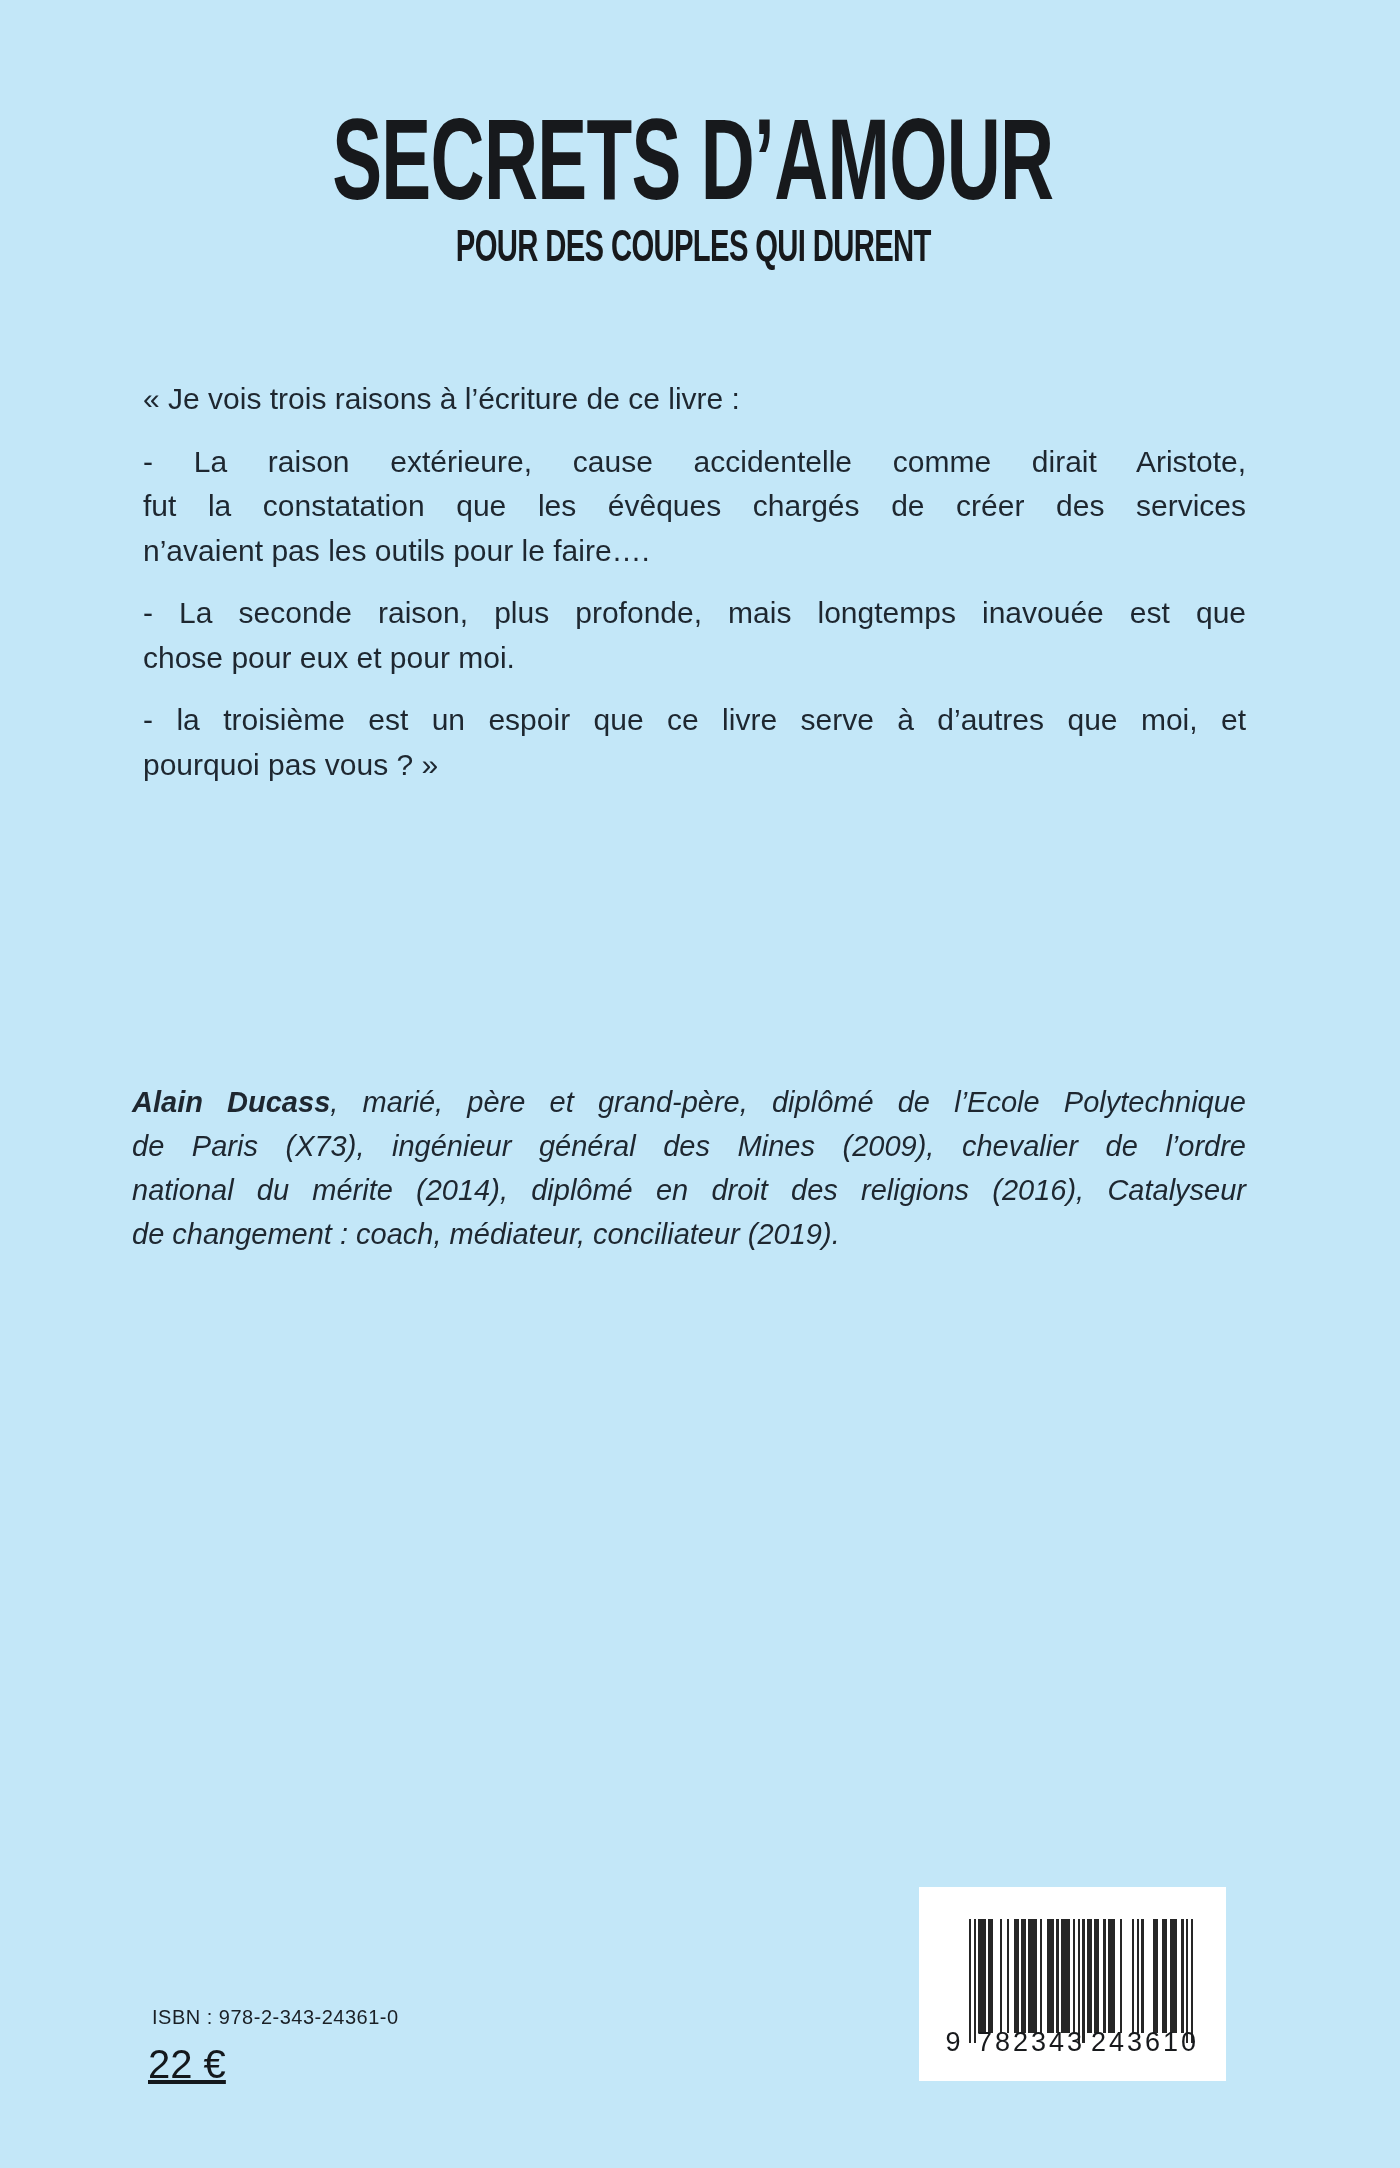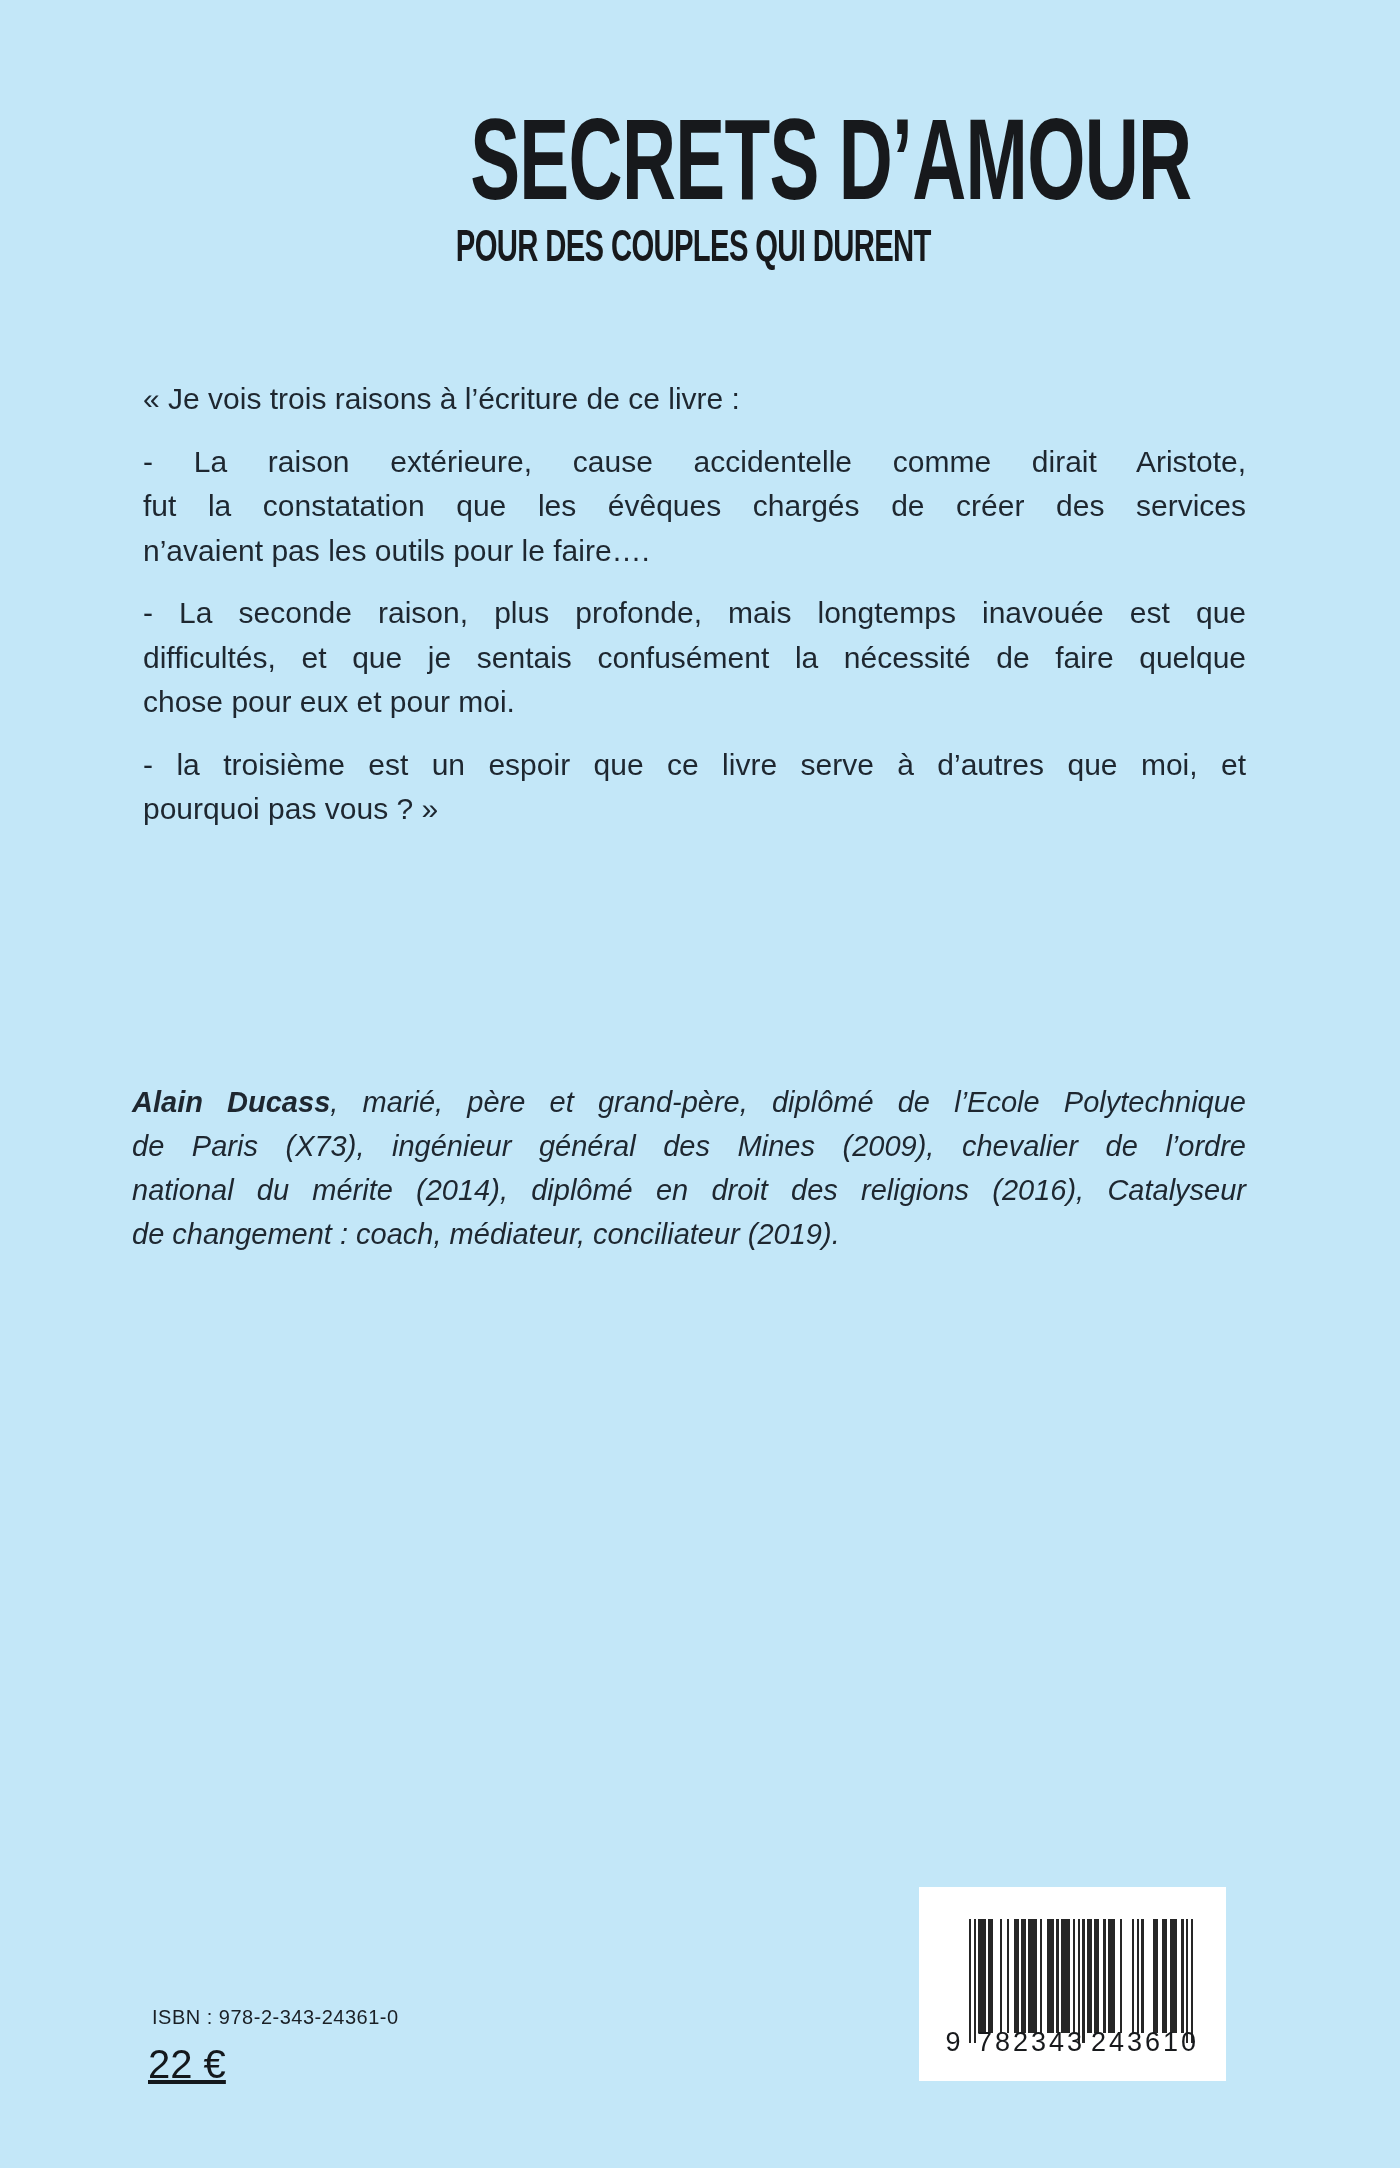--- a/index.html
+++ b/index.html
@@ -15,21 +15,21 @@
     position:relative;
     width:1400px;height:2168px;
     background:var(--background);
     overflow:hidden;
     font-family:"Liberation Sans",sans-serif;
     color:var(--text);
   }
   
   .titles{position:absolute;left:0;top:0;width:1386px;height:320px;text-align:center;}
   .title,.subtitle{position:absolute;left:0;width:100%;color:var(--title);font-weight:bold;white-space:nowrap;}
-  .title{top:96px;font-size:115px;line-height:1.1;text-align:right;}
+  .title{top:96px;font-size:115px;line-height:1.1;}
   .subtitle{top:221px;font-size:45px;line-height:1.1;}
   .condense{display:inline-block;transform:scaleX(0.65);transform-origin:50% 50%;letter-spacing:-1px;}
   
   .quote{position:absolute;left:132px;top:377px;width:1114px;font-size:30px;}
   .quote .para{margin-bottom:18px;margin-left:11px;}
   .line{line-height:44.5px;text-align:justify;text-align-last:justify;}
   .line.last{text-align-last:left;}
   
   .bio{position:absolute;left:132px;top:1080px;width:1114px;font-size:29px;font-style:italic;}
   .bio .line{line-height:44px;}
@@ -63,21 +63,20 @@
       <div class="para">
         <div class="line last">« Je vois trois raisons à l’écriture de ce livre :</div>
       </div>
       <div class="para">
         <div class="line">- La raison extérieure, cause accidentelle comme dirait Aristote,</div>
         <div class="line">fut la constatation que les évêques chargés de créer des services</div>
         <div class="line last">n’avaient pas les outils pour le faire….</div>
       </div>
       <div class="para">
         <div class="line">- La seconde raison, plus profonde, mais longtemps inavouée est que</div>
-        <div class="line">difficultés, et que je sentais confusément la nécessité de faire quelque</div>
         <div class="line last">chose pour eux et pour moi.</div>
       </div>
       <div class="para">
         <div class="line">- la troisième est un espoir que ce livre serve à d’autres que moi, et</div>
         <div class="line last">pourquoi pas vous ? »</div>
       </div>
     </section>
 
   <section class="bio" id="bio">
       <div class="line"><b class="author">Alain Ducass</b>, marié, père et grand-père, diplômé de l’Ecole Polytechnique</div>

